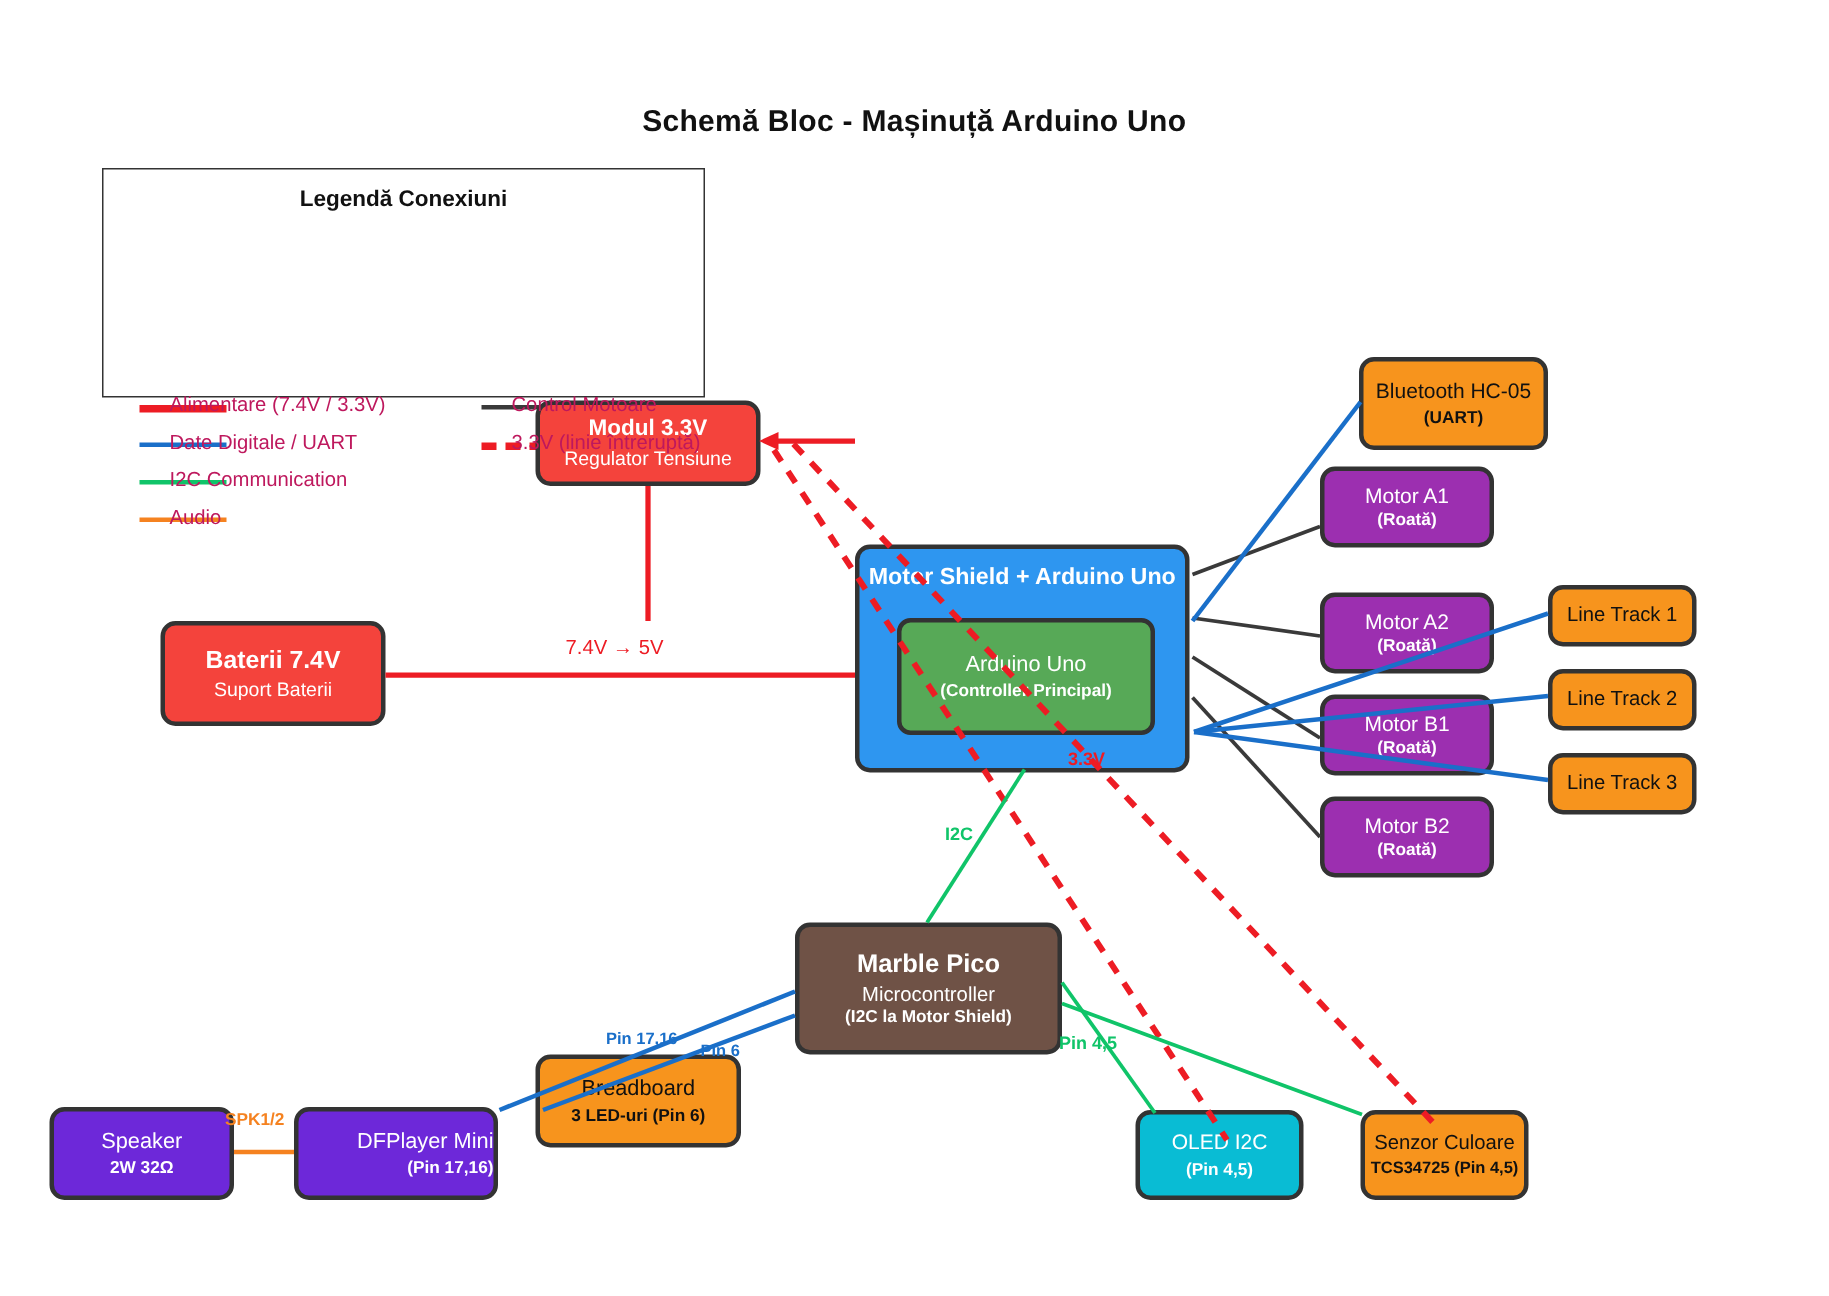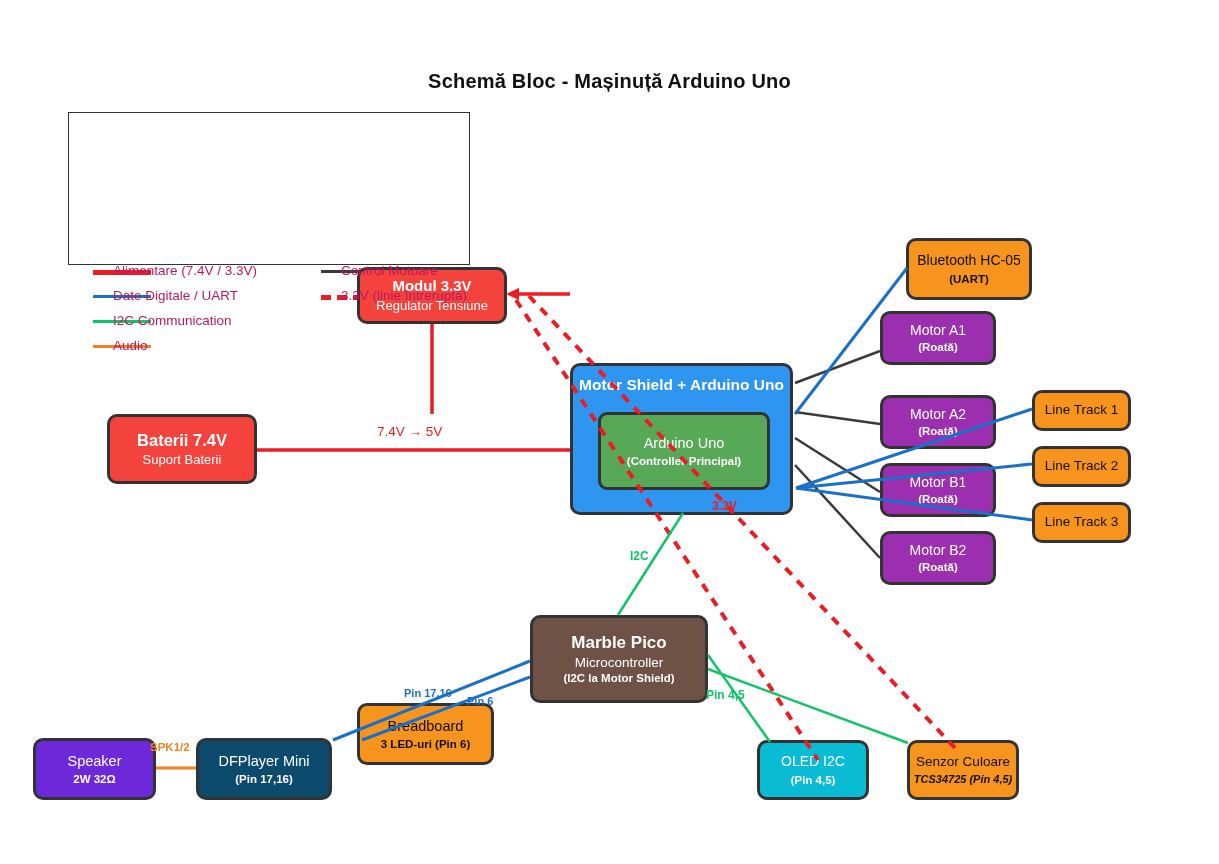--- a/index.html
+++ b/index.html
@@ -54,29 +54,29 @@
   .b-ma1{top:311px;} .b-ma2{top:395px;} .b-mb1{top:463px;} .b-mb2{top:531px;}
   .ltrack{left:1032px;width:99px;height:41px;background:#f7941d;}
   .ltrack .bt{font-size:13.5px;font-weight:normal;}
   .b-lt1{top:390px;} .b-lt2{top:446px;} .b-lt3{top:502px;}
   .b-marble{left:530px;top:615px;width:178px;height:88px;background:#6f5246;}
   .b-marble .bt{font-size:17px;}
   .b-marble .bs{font-size:13.5px;margin-top:1px;}
   .b-marble .note{font-size:11.5px;font-weight:bold;}
   .b-speaker{left:33px;top:738px;width:123px;height:62px;background:#6d28d9;}
   .b-speaker .bt{font-size:14.5px;font-weight:normal;}
-  .b-dfplayer{left:196px;top:738px;width:136px;height:62px;background:#0c4a6e;}
+  .b-dfplayer{left:196px;top:738px;width:136px;height:62px;background:#6d28d9;align-items:flex-end;}
   .b-dfplayer .bt{font-size:14.5px;font-weight:normal;}
   .b-breadboard{left:357px;top:703px;width:137px;height:62px;background:#f7941d;}
   .b-breadboard .bt{font-size:14.5px;font-weight:normal;}
   .b-oled{left:757px;top:740px;width:112px;height:60px;background:#09bcd4;}
   .b-oled .bt{font-size:14px;font-weight:normal;}
   .b-senzor{left:907px;top:740px;width:112px;height:60px;background:#f7941d;}
   .b-senzor .bt{font-size:13.5px;font-weight:normal;}
-  .b-senzor .bs.b{font-size:11px;font-style:italic;}
+  .b-senzor .bs.b{font-size:11px;}
   
   .wires{position:absolute;left:0;top:0;z-index:2;pointer-events:none;}
   
   .wlabel{position:absolute;z-index:3;font-size:12px;font-weight:bold;white-space:nowrap;}
   .wl-red{color:#ed1c24;}
   .wl-blue{color:#1a6fc9;font-size:11px;}
   .wl-green{color:#10c469;}
   .wl-orange{color:#f58220;font-size:11.5px;}
   .wl-power{left:377px;top:424px;font-size:13.5px;font-weight:normal;text-align:right;}
   .wl-33v{left:712px;top:499px;}
@@ -85,20 +85,21 @@
   .wl-pin6{left:429px;top:695px;margin-left:38px;}
   .wl-pin45{left:706px;top:688px;}
   .wl-spk{left:150px;top:741px;}
 </style>
 </head>
 <body>
 
 <div class="diagram-title">Schemă Bloc - Mașinuță Arduino Uno</div>
 
 <div class="legend">
+  <div class="legend-title">Legendă Conexiuni</div>
   <div class="lrow" style="left:24px;top:148px;">
     <span class="swatch sw-power"></span>
     <span class="llabel">Alimentare (7.4V / 3.3V)</span>
   </div>
   <div class="lrow" style="left:24px;top:173px;">
     <span class="swatch sw-data"></span>
     <span class="llabel">Date Digitale / UART</span>
   </div>
   <div class="lrow" style="left:24px;top:198px;">
     <span class="swatch sw-i2c"></span>

